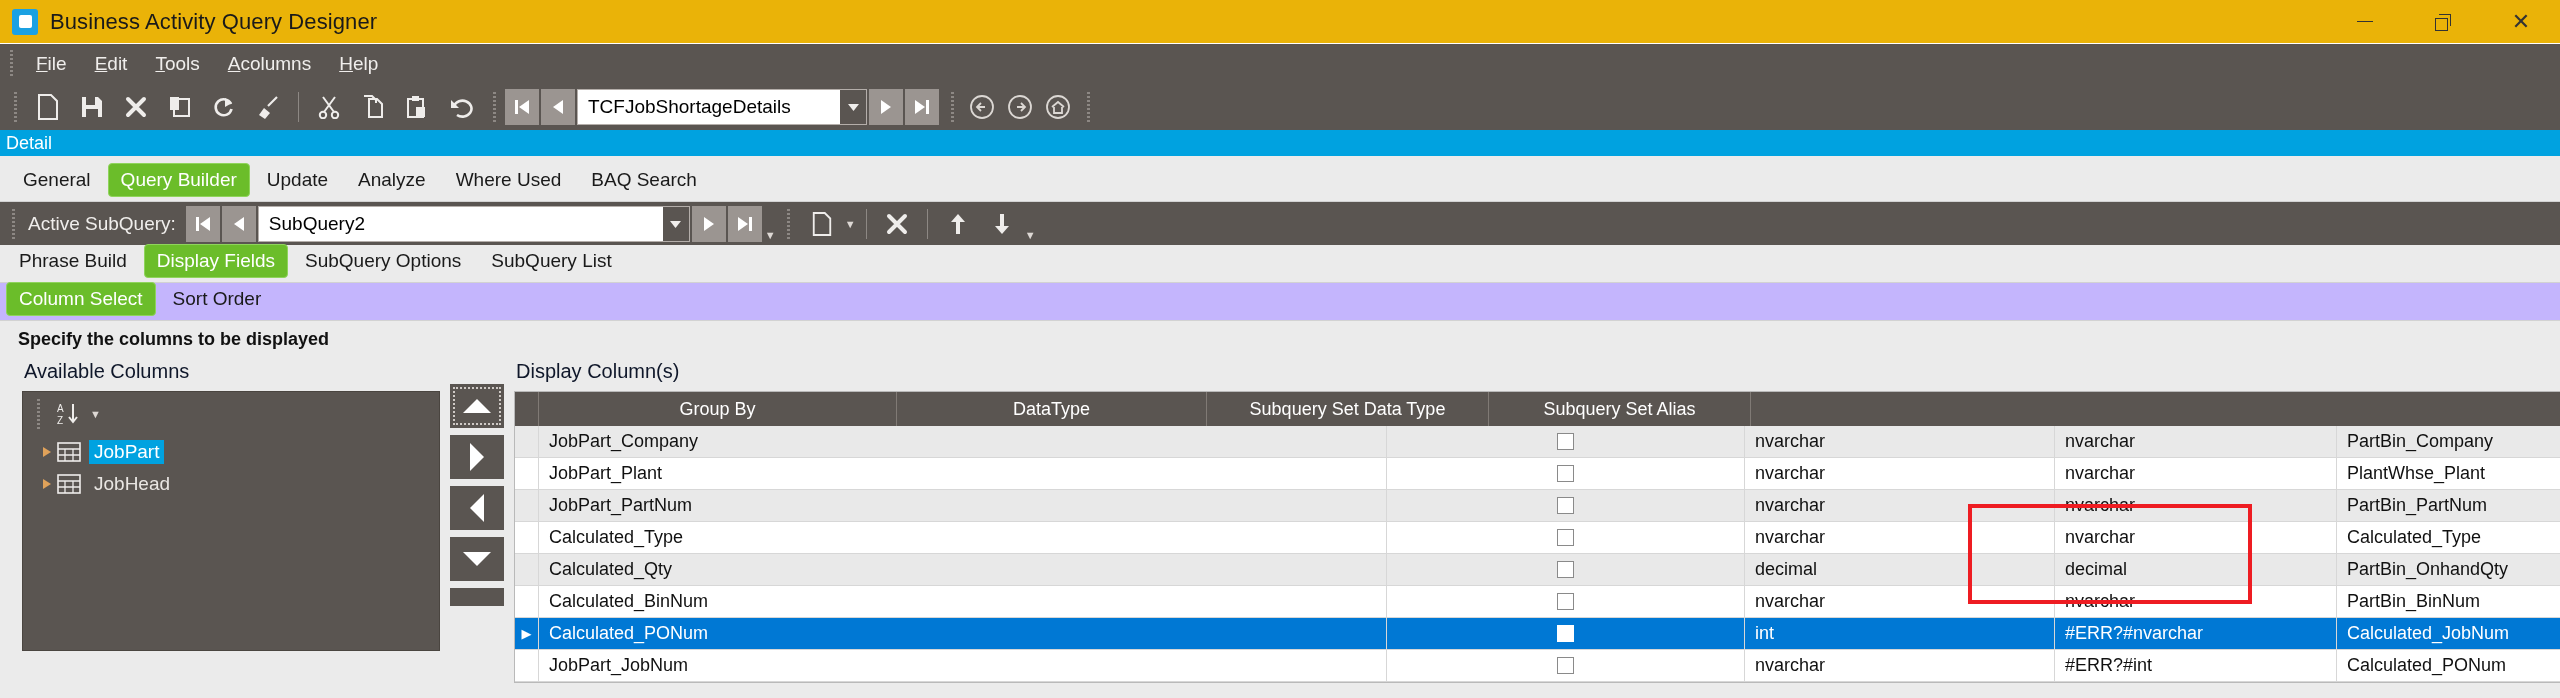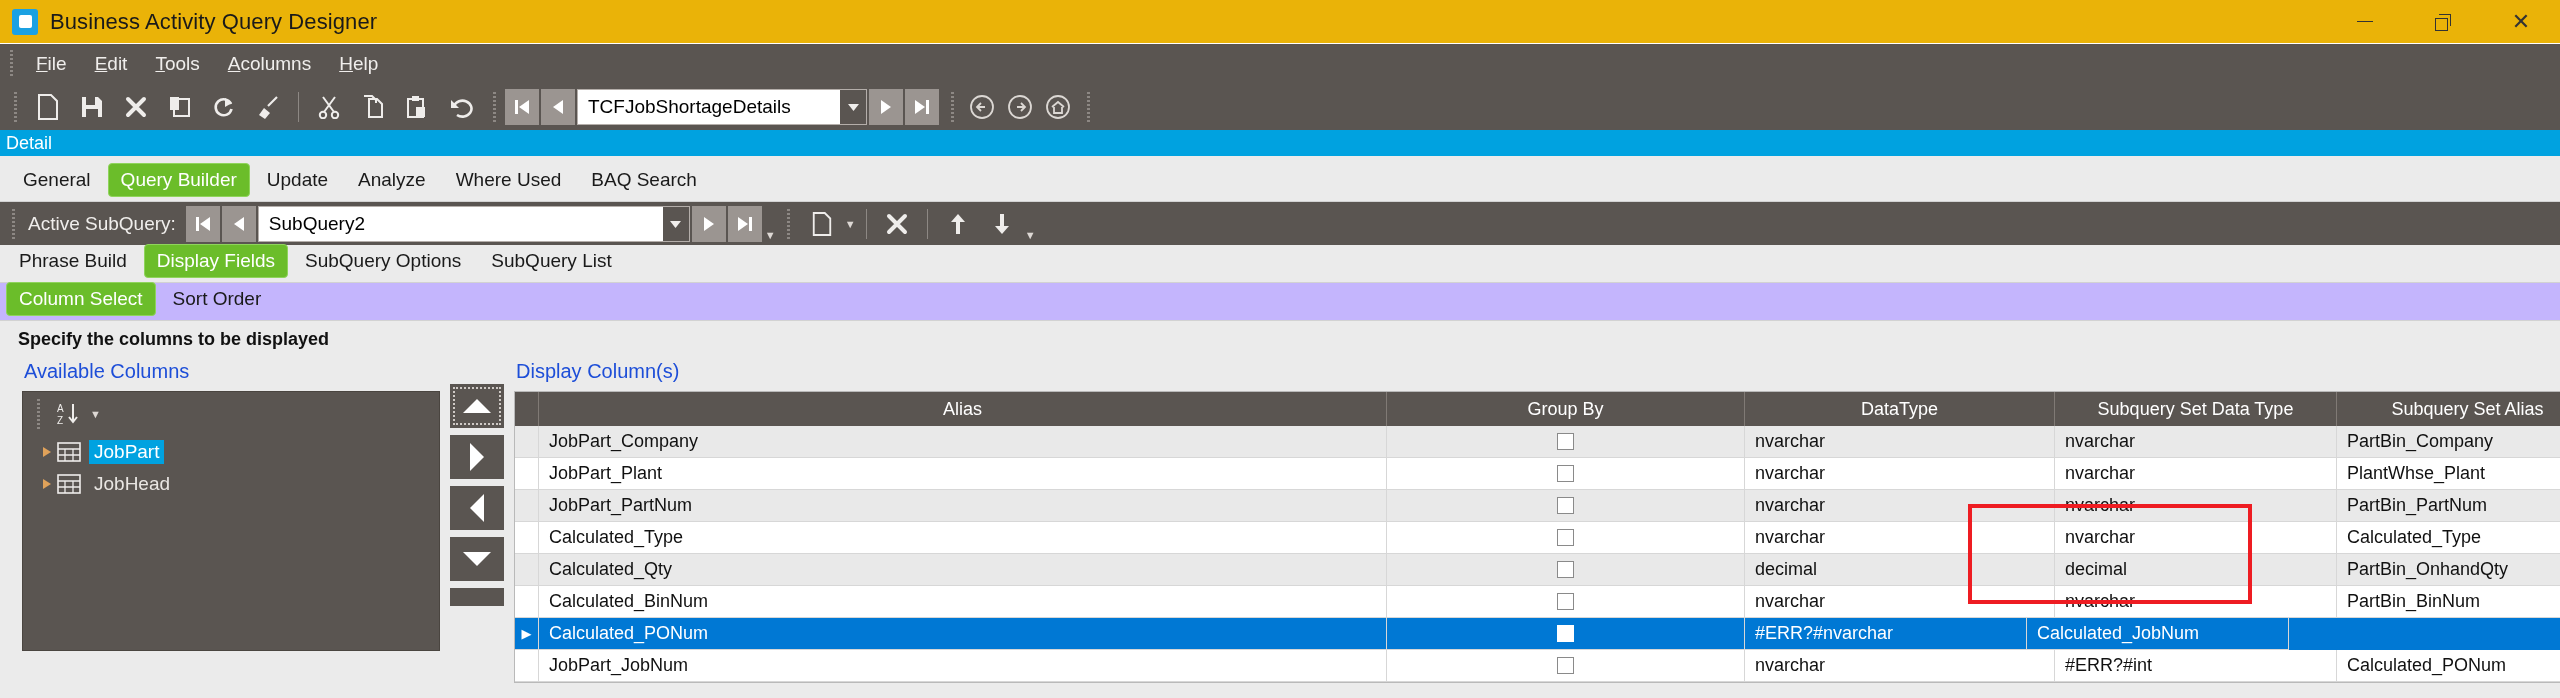--- a/index.html
+++ b/index.html
@@ -121,21 +121,21 @@
   .tabstrip.tertiary  { height: 38px; background: #c4b5fd; padding-left: 4px; }
 
   
   .content { background: #ebebeb; height: 476px; position: relative; }
   .hint {
     font-size: 18px; font-weight: bold; color: #111;
     padding: 8px 0 0 18px;
   }
   .panes { display: flex; padding: 6px 0 0 22px; }
   .pane-left { width: 418px; flex: none; }
-  .pane-label { font-size: 20px; color: #1d4ed8; padding: 4px 0 8px 2px; }
+  .pane-label { font-size: 20px; color: #0f172a; padding: 4px 0 8px 2px; }
 
   .avail-box {
     background: #5a5551; height: 260px; border: 1px solid #4a4540;
     overflow: hidden;
   }
   .avail-toolbar {
     height: 44px; display: flex; align-items: center; padding-left: 4px;
   }
   .az-btn {
     width: 40px; height: 36px; display: flex; align-items: center; justify-content: center;
@@ -528,21 +528,20 @@
       </div>
       <div class="arrow-btn" style="height:18px"></div>
     </div>
 
     <div class="pane-right">
       <div class="pane-label">Display Column(s)</div>
 
       <div class="grid">
         <div class="grid-head">
           <div class="gh c-ind"></div>
-          <div class="gh c-alias">Alias</div>
           <div class="gh c-group">Group By</div>
           <div class="gh c-dtype">DataType</div>
           <div class="gh c-sqdt">Subquery Set Data Type</div>
           <div class="gh c-sqa">Subquery Set Alias</div>
         </div>
         <div id="grid-body">
             <div class="grid-row alt">
               <div class="gc c-ind center"></div>
               <div class="gc c-alias">JobPart_Company</div>
               <div class="gc c-group center">
@@ -603,20 +602,21 @@
               <div class="gc c-sqa">PartBin_BinNum</div>
             </div>
             <div class="grid-row selected">
               <div class="gc c-ind center">
                 <span class="row-marker">▶</span>
               </div>
               <div class="gc c-alias">Calculated_PONum</div>
               <div class="gc c-group center">
                 <span class="cbx"></span>
               </div>
+              <div class="gc c-dtype">int</div>
               <div class="gc c-sqdt">#ERR?#nvarchar</div>
               <div class="gc c-sqa">Calculated_JobNum</div>
             </div>
             <div class="grid-row white">
               <div class="gc c-ind center"></div>
               <div class="gc c-alias">JobPart_JobNum</div>
               <div class="gc c-group center">
                 <span class="cbx"></span>
               </div>
               <div class="gc c-dtype">nvarchar</div>

